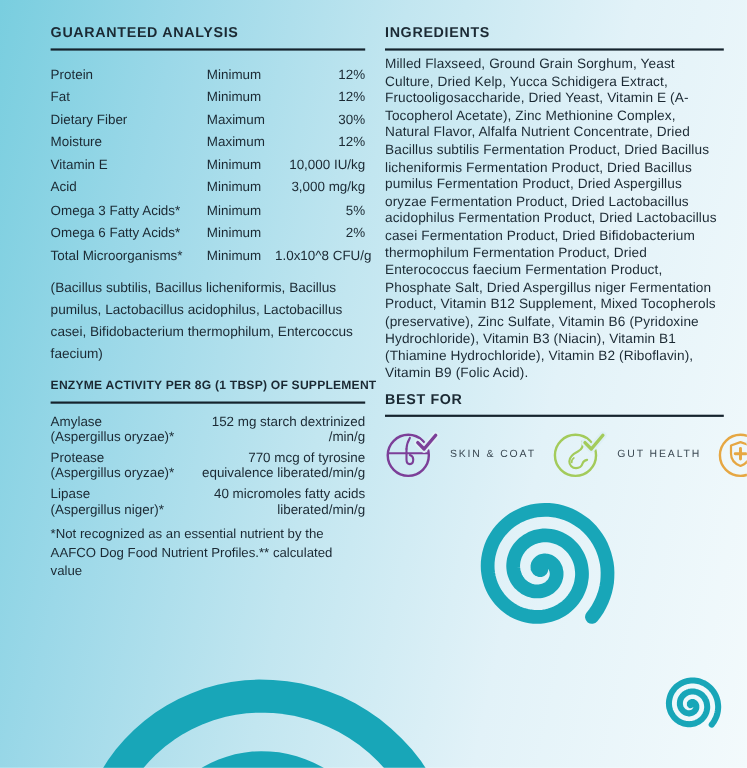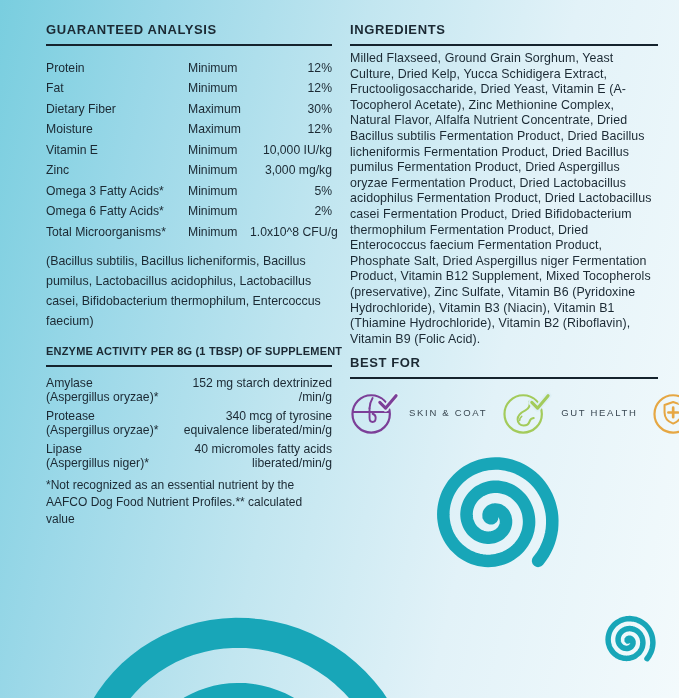--- a/index.html
+++ b/index.html
@@ -84,21 +84,21 @@
         <span class="ga-val">12%</span>
       </div>
 
       <div class="ga-row">
         <span class="ga-label">Vitamin E</span>
         <span class="ga-qual">Minimum</span>
         <span class="ga-val">10,000 IU/kg</span>
       </div>
 
       <div class="ga-row">
-        <span class="ga-label">Zinc</span>
+        <span class="ga-label">Acid</span>
         <span class="ga-qual">Minimum</span>
         <span class="ga-val">3,000 mg/kg</span>
       </div>
 
       <div class="ga-row">
         <span class="ga-label">Omega 3 Fatty Acids*</span>
         <span class="ga-qual">Minimum</span>
         <span class="ga-val">5%</span>
       </div>
 
@@ -132,21 +132,21 @@
             <span>/min/g</span>
           </span>
         </div>
 
         <div class="enz-row">
           <span class="enz-name">
             <span>Protease</span><br>
             <span>(Aspergillus oryzae)*</span>
           </span>
           <span class="enz-val">
-            <span>340 mcg of tyrosine</span><br>
+            <span>770 mcg of tyrosine</span><br>
             <span>equivalence liberated/min/g</span>
           </span>
         </div>
 
         <div class="enz-row">
           <span class="enz-name">
             <span>Lipase</span><br>
             <span>(Aspergillus niger)*</span>
           </span>
           <span class="enz-val">

